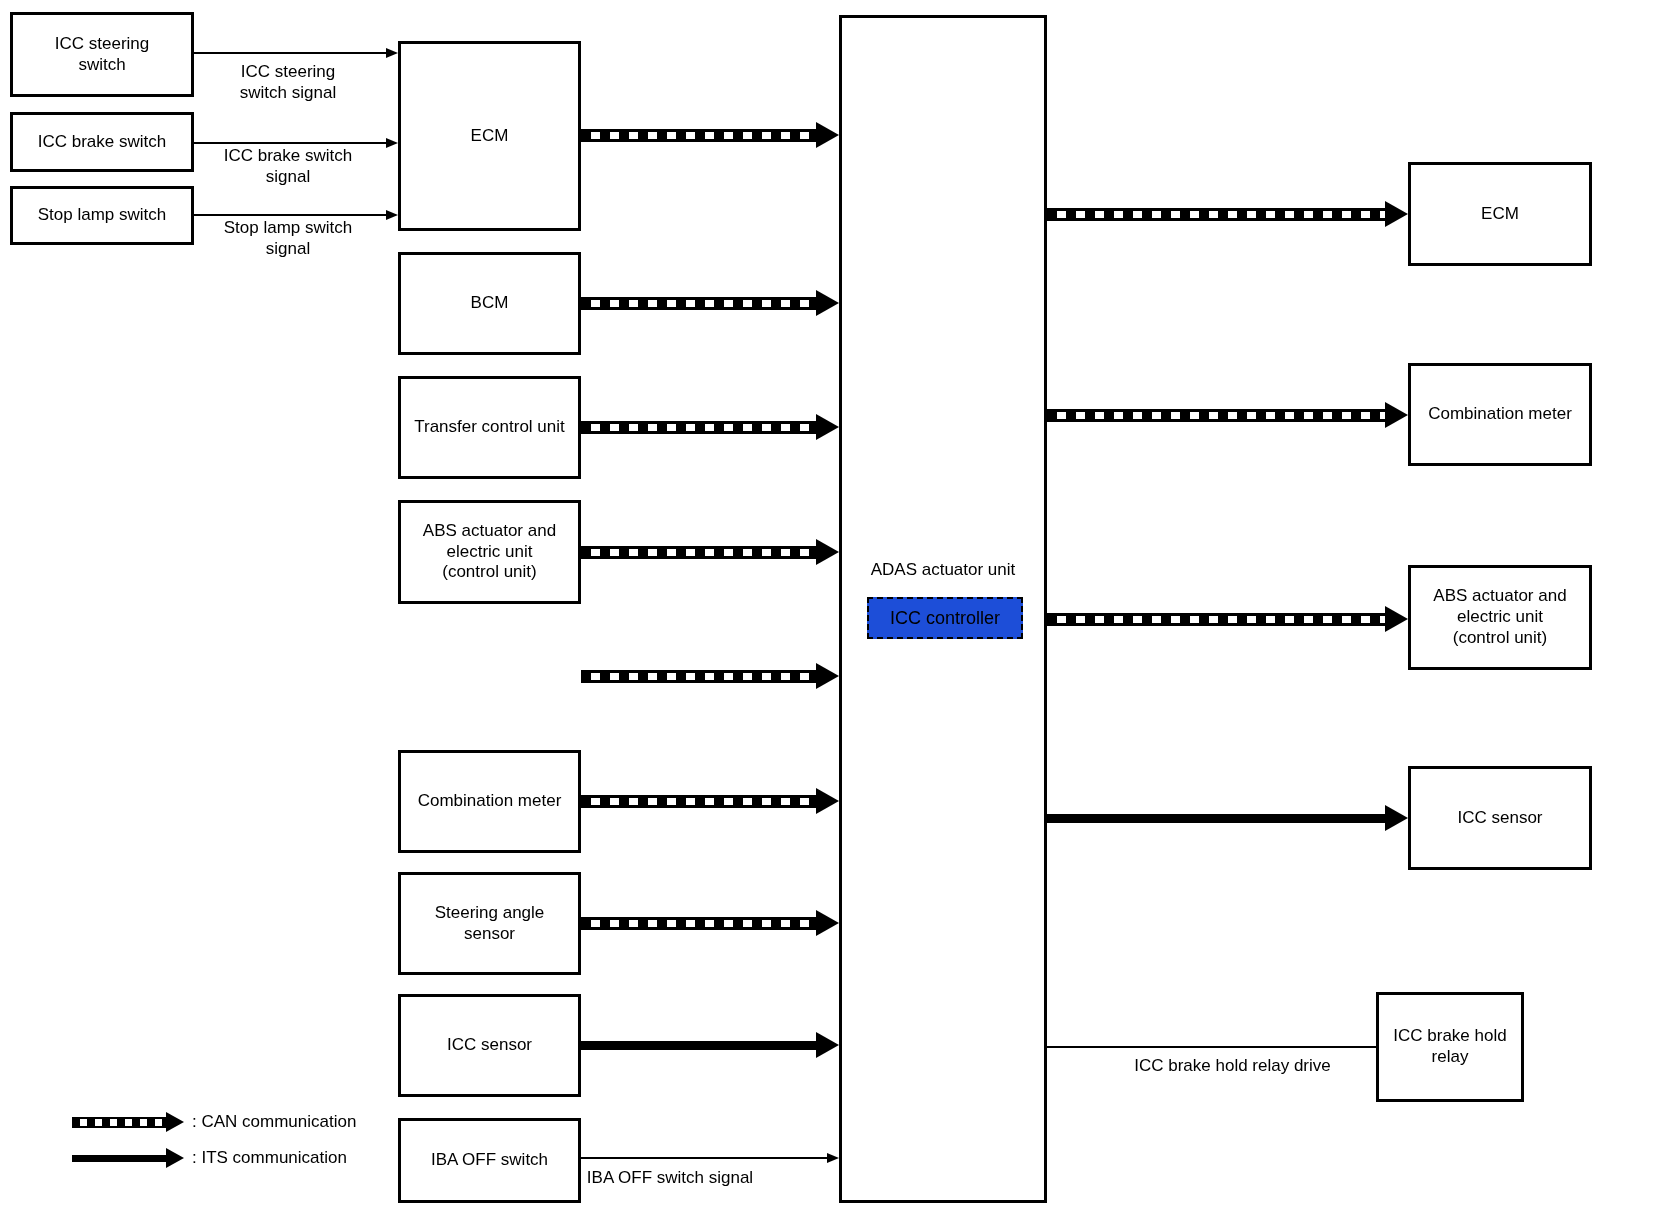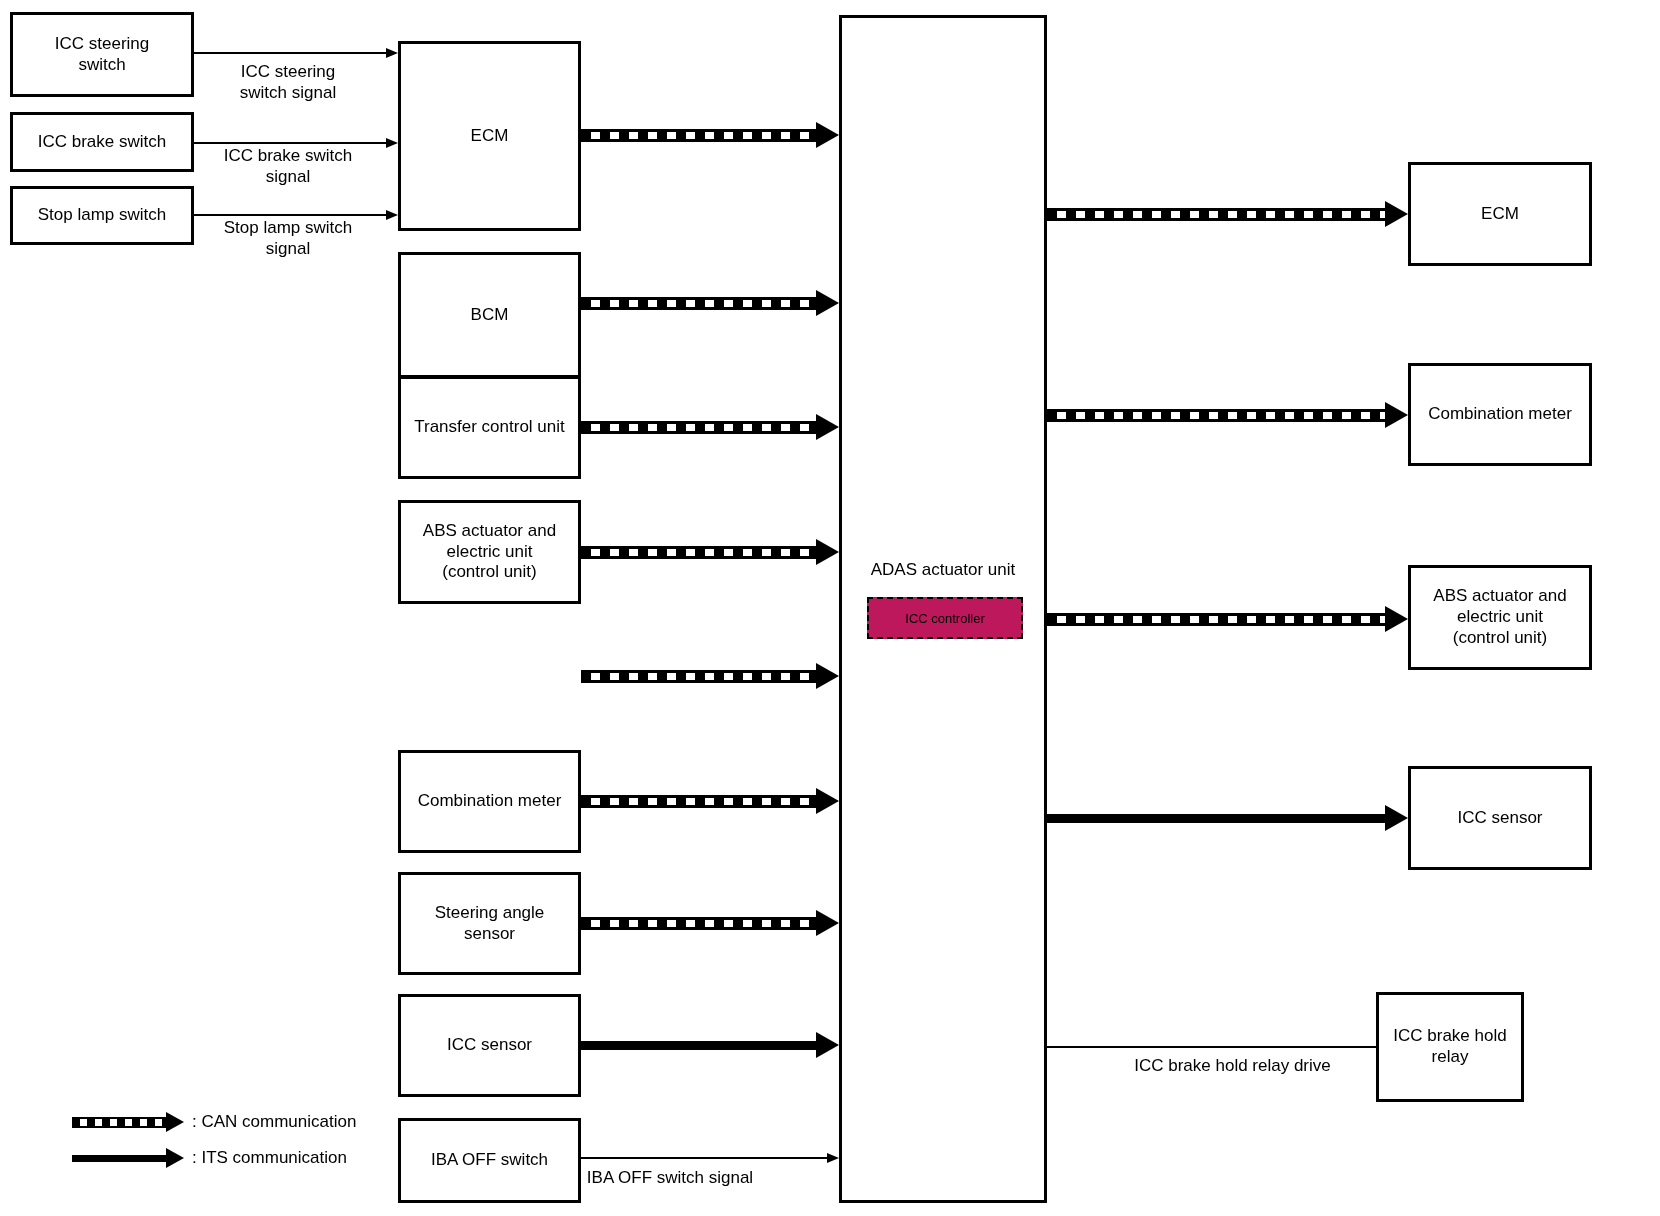--- a/index.html
+++ b/index.html
@@ -7,23 +7,23 @@
     position:relative;width:1660px;height:1216px;background:#ffffff;
     font-family:"Liberation Sans",sans-serif;font-weight:normal;color:#000;
     overflow:hidden;
   }
   .box{
     position:absolute;box-sizing:border-box;border:3px solid #000;background:#fff;
     display:flex;align-items:center;justify-content:center;
     text-align:center;font-size:17px;line-height:1.22;white-space:pre-line;padding:2px;
   }
   .dashedbox{
-    position:absolute;box-sizing:border-box;border:2px dashed #000;background:#be185d;
+    position:absolute;box-sizing:border-box;border:2px dashed #000;background:#1d4ed8;
     display:flex;align-items:center;justify-content:center;
-    text-align:center;font-size:13px;white-space:pre-line;
+    text-align:center;font-size:18px;white-space:pre-line;
   }
   .lbl{
     position:absolute;font-size:17px;line-height:1.22;text-align:center;white-space:pre-line;
   }
   .lbl.left{text-align:left;}
   .arrow{position:absolute;display:flex;align-items:center;}
   .arrow .bar{flex:1;}
   .arrow .tip{width:0;height:0;flex:0 0 auto;}
   
   .can{height:26px;}
@@ -72,21 +72,21 @@
     </div>
 
   <div class="lbl" style="left:178px;top:62px;width:220px">ICC steering
 switch signal</div>
   <div class="lbl" style="left:178px;top:146px;width:220px">ICC brake switch
 signal</div>
   <div class="lbl" style="left:178px;top:218px;width:220px">Stop lamp switch
 signal</div>
 
   <div class="box" style="left:398px;top:41px;width:183px;height:190px">ECM</div>
-  <div class="box" style="left:398px;top:252px;width:183px;height:126px">BCM</div>
+  <div class="box" style="left:398px;top:252px;width:183px;height:103px">BCM</div>
   <div class="box" style="left:398px;top:376px;width:183px;height:103px">Transfer control unit</div>
   <div class="box" style="left:398px;top:500px;width:183px;height:104px">ABS actuator and
 electric unit
 (control unit)</div>
   <div class="box" style="left:398px;top:750px;width:183px;height:103px">Combination meter</div>
   <div class="box" style="left:398px;top:872px;width:183px;height:103px">Steering angle
 sensor</div>
   <div class="box" style="left:398px;top:994px;width:183px;height:103px">ICC sensor</div>
   <div class="box" style="left:398px;top:1118px;width:183px;height:85px">IBA OFF switch</div>
 

